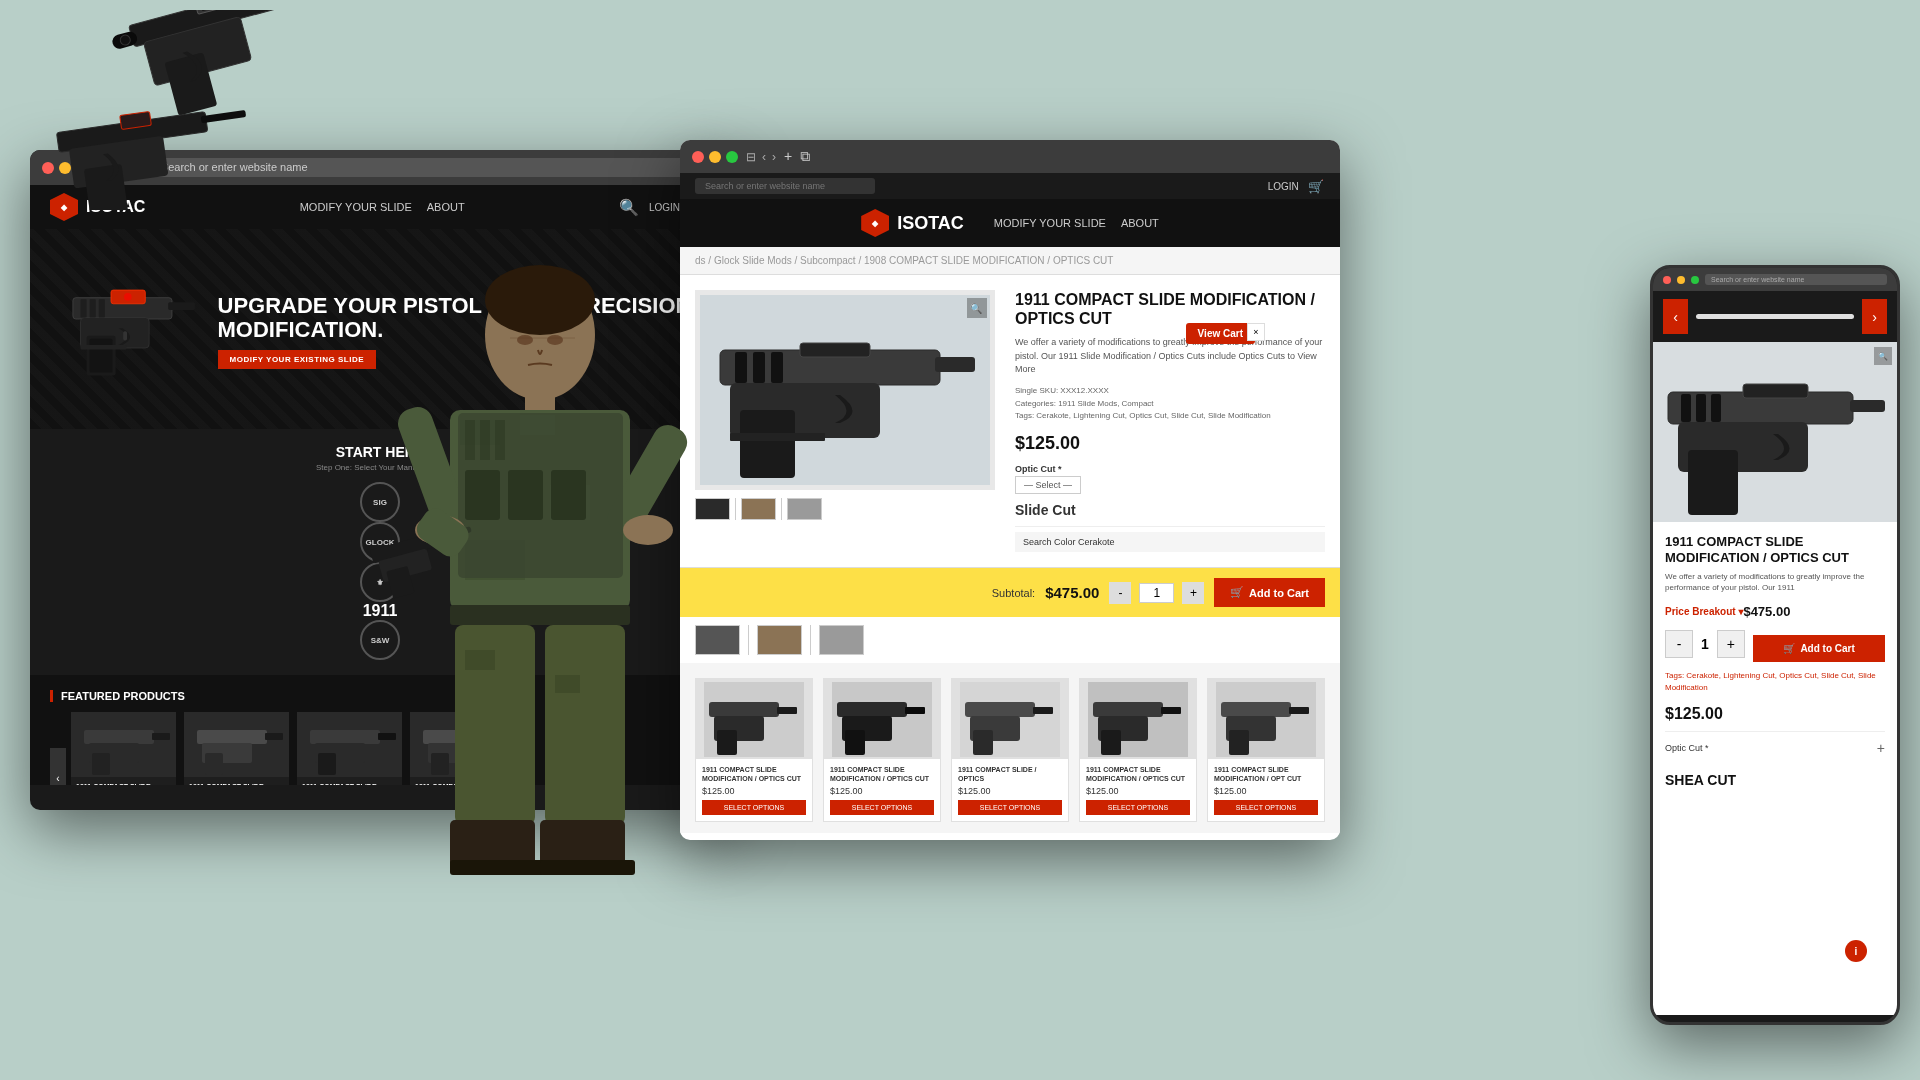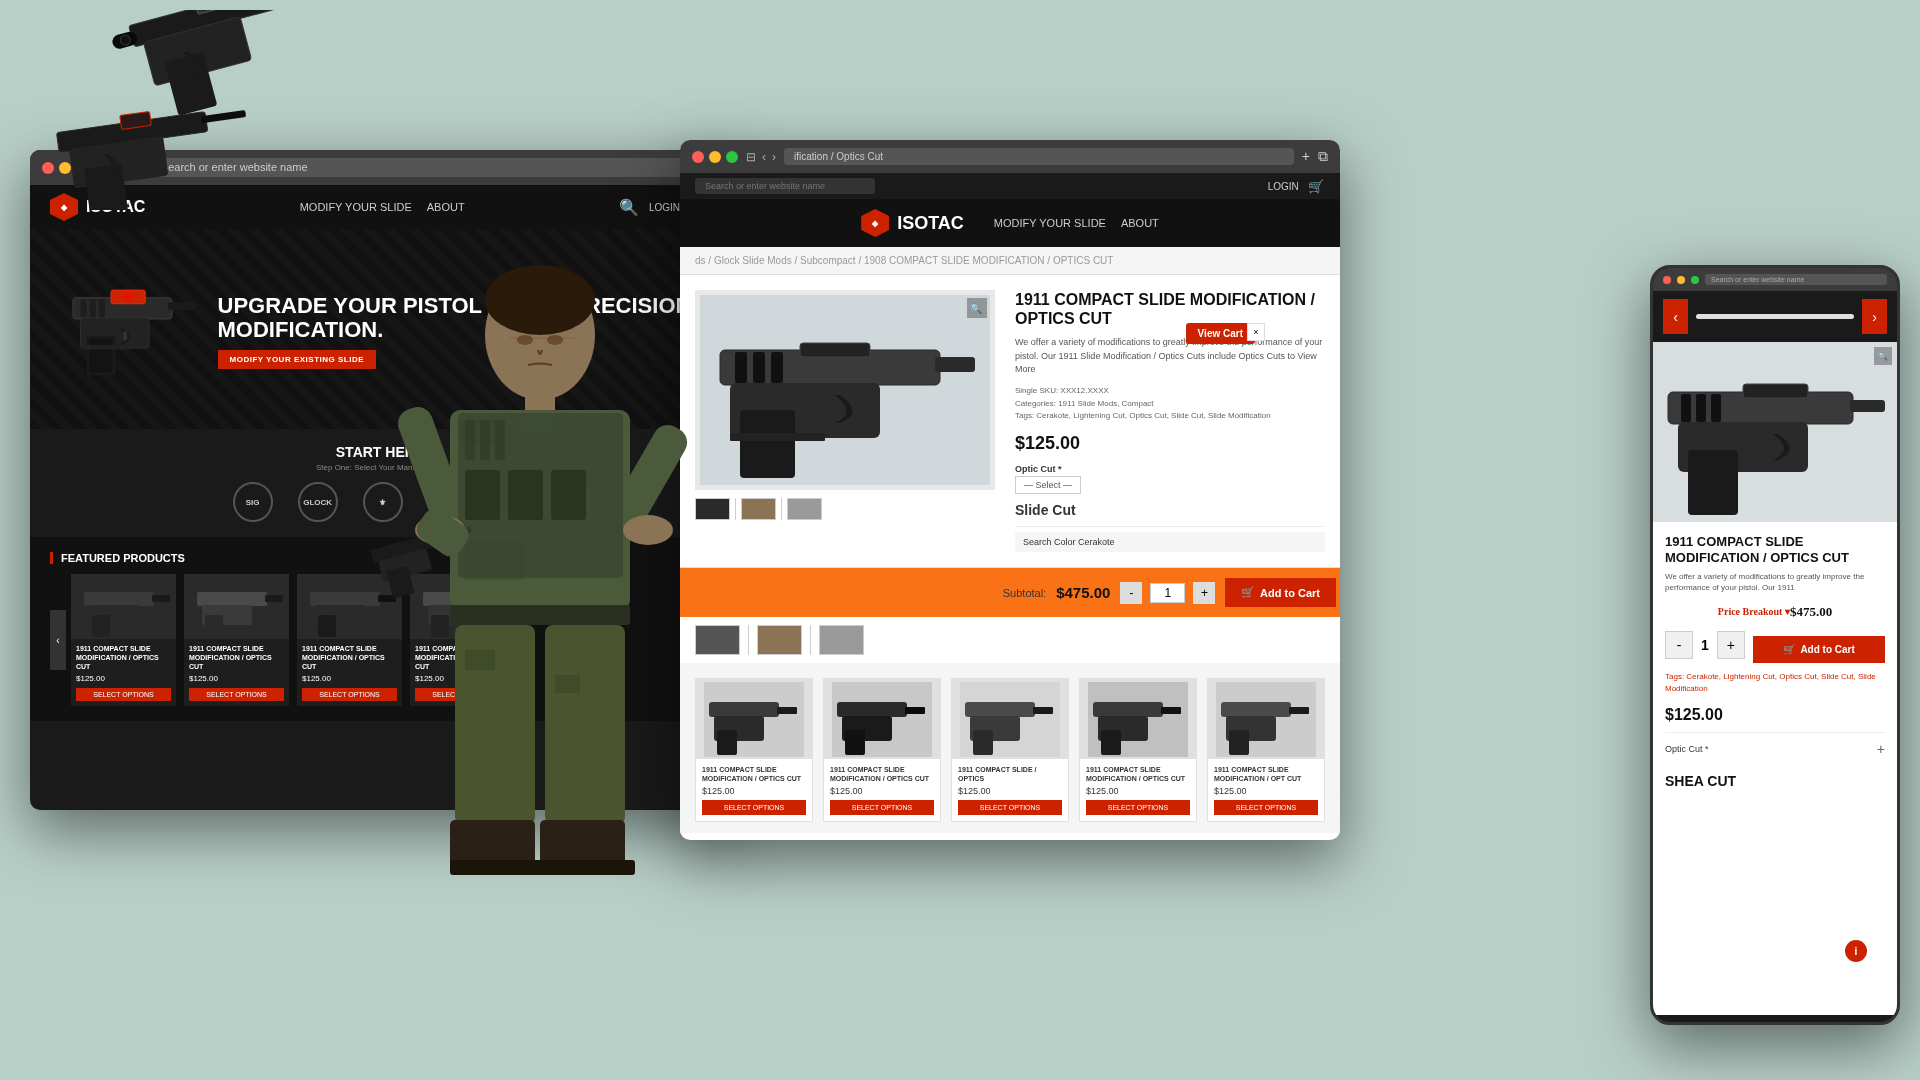--- a/index.html
+++ b/index.html
@@ -191,23 +191,23 @@
 
     .mfr-subtitle {
       color: #888;
       font-size: 8px;
       margin-top: 3px;
     }
 
     .mfr-logos {
       display: flex;
       justify-content: center;
-      gap: 25px;
       margin-top: 10px;
       align-items: center;
+      flex-direction: column;
     }
 
     .mfr-logo {
       width: 40px;
       height: 40px;
       border: 2px solid #555;
       border-radius: 50%;
       display: flex;
       align-items: center;
       justify-content: center;
@@ -432,23 +432,23 @@
       font-size: 9px;
       color: #555;
       margin-top: 2px;
       padding: 3px 8px;
       border: 1px solid #ccc;
       display: inline-block;
     }
 
     
     .cart-bar {
-      background: #f97316;
+      background: #fde047;
       border-top: 1px solid #ddd;
-      padding: 10px 4px;
+      padding: 10px 15px;
       display: flex;
       align-items: center;
       justify-content: flex-end;
       gap: 10px;
       position: sticky;
       bottom: 0;
     }
 
     .subtotal-label {
       font-size: 11px;
@@ -694,24 +694,23 @@
 
     .mobile-product-desc {
       font-size: 8px;
       color: #555;
       margin-top: 6px;
       line-height: 1.4;
     }
 
     .mobile-price-row {
       display: flex;
-      justify-content: center;
+      justify-content: flex-start;
       align-items: center;
       margin-top: 10px;
-      font-family: Liberation Serif, serif;
     }
 
     .mobile-price-label {
       color: #cc2200;
       font-size: 10px;
       font-weight: bold;
       cursor: pointer;
     }
 
     .mobile-price-value {
@@ -1081,23 +1080,20 @@
     <div class="traffic-lights">
       <div class="tl tl-red"></div>
       <div class="tl tl-yellow"></div>
       <div class="tl tl-green"></div>
     </div>
     <div style="color:#aaa;font-size:12px;display:flex;gap:6px;">
       <span>⊟</span>
       <span>‹</span>
       <span>›</span>
     </div>
-    <div class="mid-url-bar">
-      <span>ification / Optics Cut</span>
-    </div>
     <div class="mid-chrome-icons">
       <span>+</span>
       <span>⧉</span>
     </div>
   </div>
 
   <div class="mid-site">
 
     <div class="mid-top-bar">
       <input class="mid-top-search" type="text" placeholder="Search or enter website name" style="">

